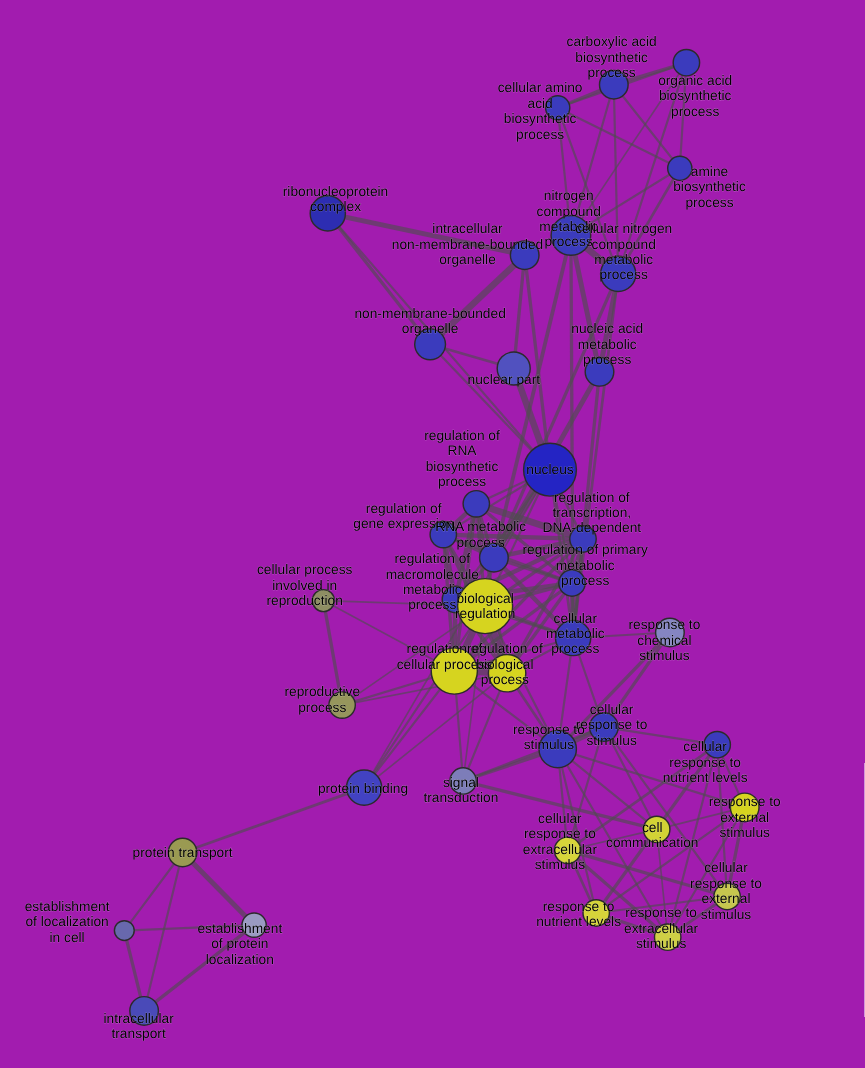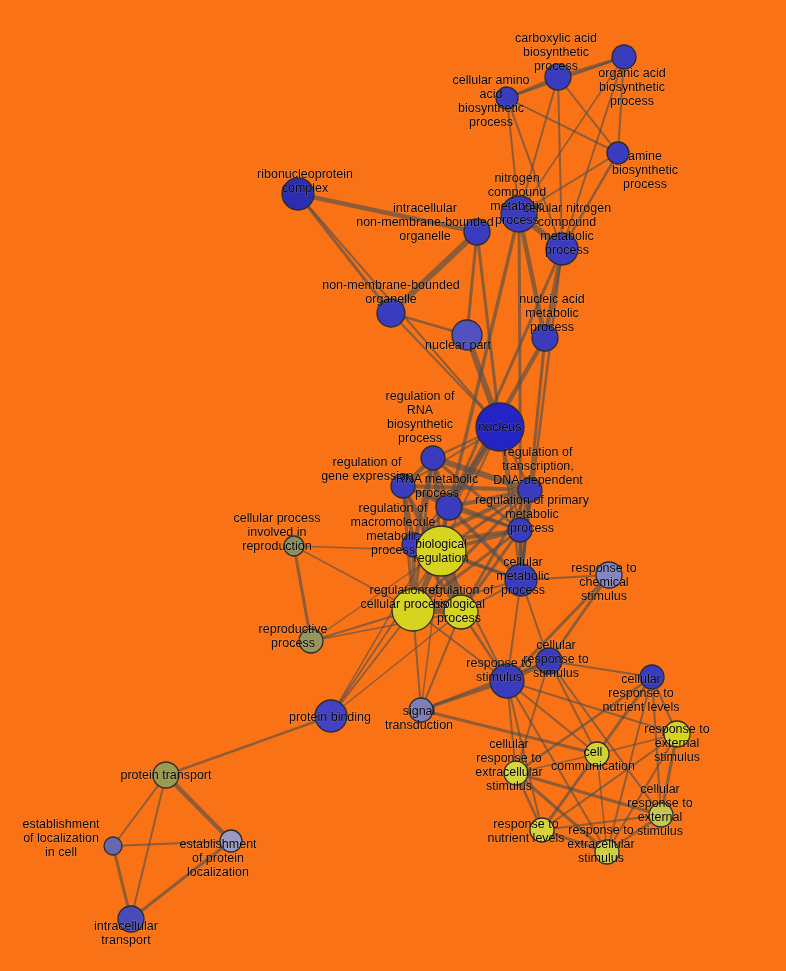--- a/index.html
+++ b/index.html
@@ -4,21 +4,21 @@
 <style>
   html, body {
     margin: 0;
     padding: 0;
     background: #ffffff;
   }
   #canvas-wrap {
     position: relative;
     width: 786px;
     height: 971px;
-    background: #f97316;
+    background: #a21caf;
     overflow: hidden;
   }
   #network-svg {
     display: block;
   }
   #network-svg text {
     font-family: "Liberation Sans", sans-serif;
     paint-order: stroke;
     stroke: rgba(255,255,255,0.35);
     stroke-width: 0.5px;

